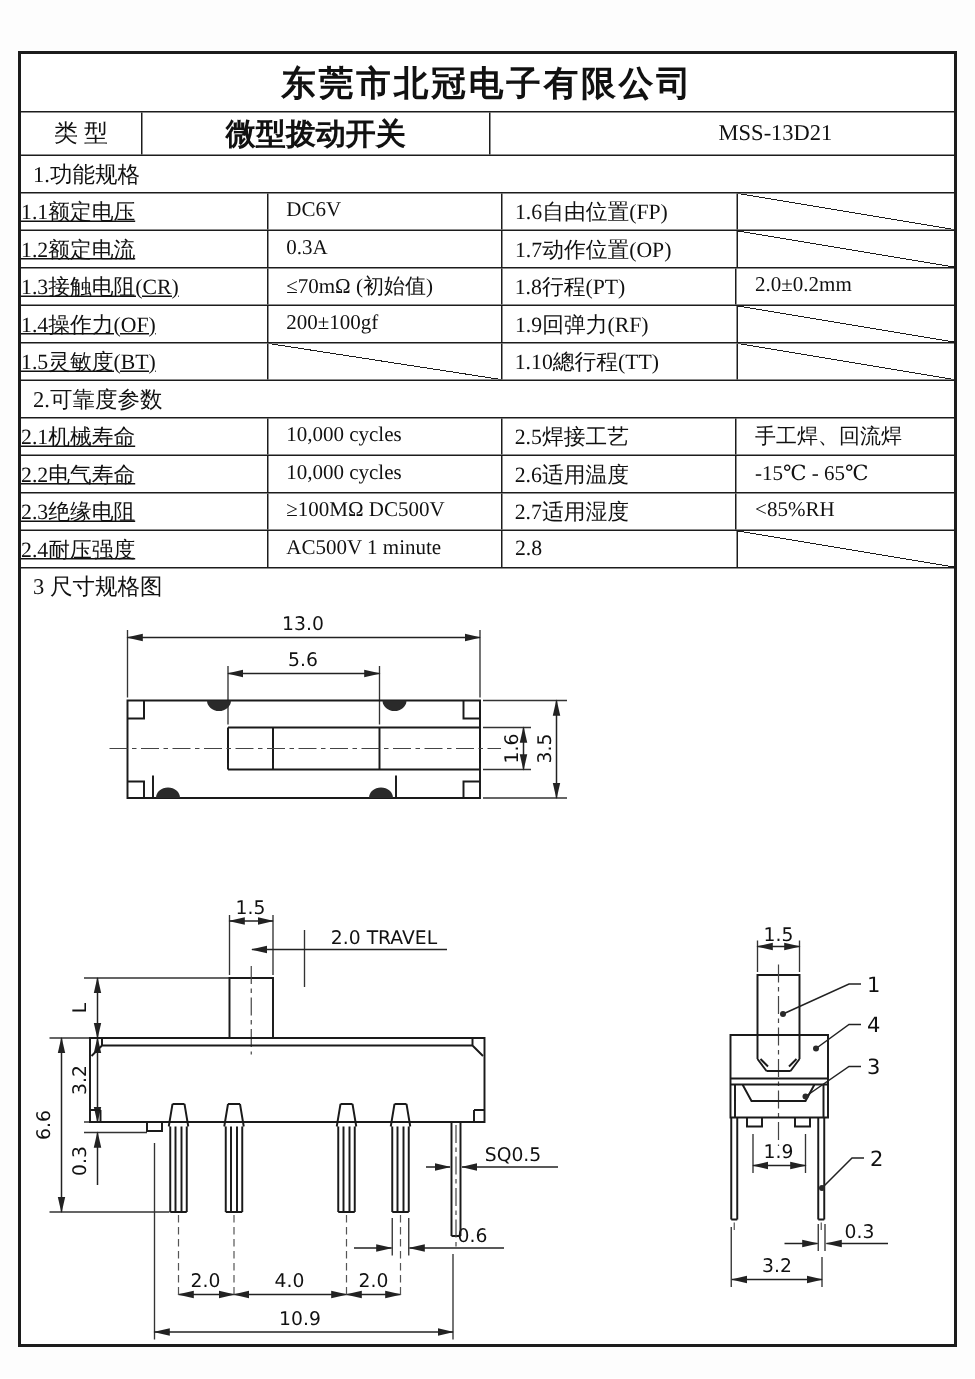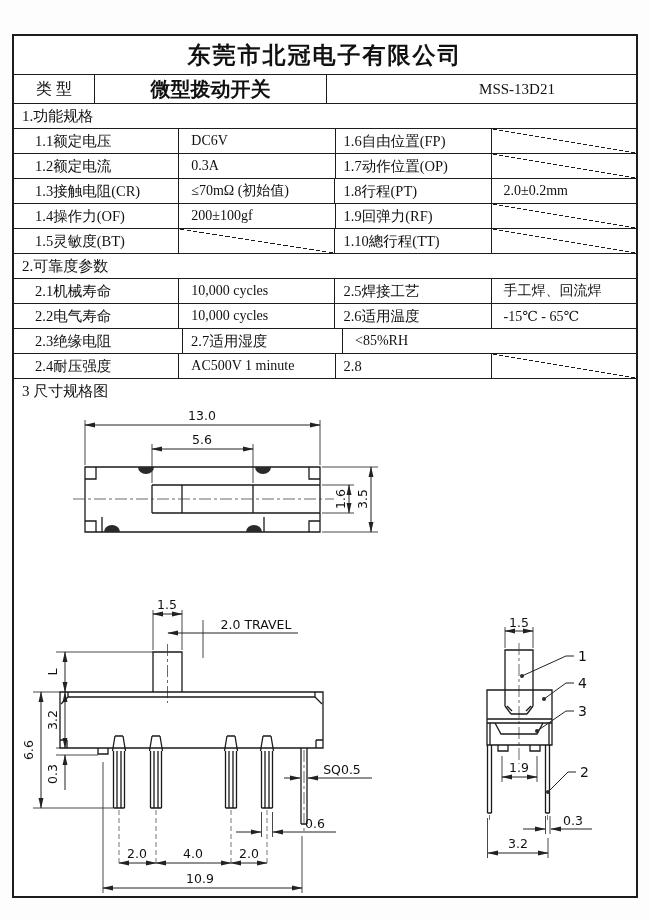--- a/index.html
+++ b/index.html
@@ -15,21 +15,21 @@
   .srow{height:25px;text-align:center;}
   .cell{box-sizing:border-box;border-right:1.5px solid #1c1c1c;display:flex;
         align-items:center;font-size:14.5px;overflow:hidden;white-space:nowrap;}
   .cell.last{border-right:none;}
   
   .h1{width:81px;justify-content:center;font-size:16px;}
   .h2{width:232px;justify-content:center;font-size:20px;font-weight:bold;}
   .h3{width:72px;justify-content:center;font-size:16px;margin-top:36px;}
   .h4{width:236px;justify-content:center;font-size:15px;}
   
-  .c1{width:169px;padding-left:21px;}
+  .c1{width:169px;padding-left:0;text-decoration:underline;}
   .c2{width:160px;padding-left:12px;font-size:14px;}
   .c3{width:160px;padding-left:8px;}
   .c4{width:148px;padding-left:12px;font-size:14px;}
   .section{padding-left:8px;font-size:15px;display:flex;align-items:center;}
   .slash{padding:0;background:linear-gradient(to top right,
           transparent 49.3%,#1c1c1c 49.3%,#1c1c1c 50.7%,transparent 50.7%);}
   svg text{font-family:"DejaVu Sans","Liberation Sans",sans-serif;font-size:12.5px;fill:#111;}
   svg .co{font-size:14px;}
   .ol{stroke:#1a1a1a;stroke-width:1.3;fill:none;}
   .dim{stroke:#222;stroke-width:1;fill:none;}
@@ -95,20 +95,21 @@
       <div class="cell c4 last">手工焊、回流焊</div>
     </div>
     <div class="row trow">
       <div class="cell c1">2.2电气寿命</div>
       <div class="cell c2">10,000 cycles</div>
       <div class="cell c3">2.6适用温度</div>
       <div class="cell c4 last">-15℃ - 65℃</div>
     </div>
     <div class="row trow">
       <div class="cell c1">2.3绝缘电阻</div>
+      <div class="cell c2">≥100MΩ DC500V</div>
       <div class="cell c3">2.7适用湿度</div>
       <div class="cell c4 last">&lt;85%RH</div>
     </div>
     <div class="row trow">
       <div class="cell c1">2.4耐压强度</div>
       <div class="cell c2">AC500V 1 minute</div>
       <div class="cell c3">2.8</div>
       <div class="cell c4 last slash"></div>
     </div>
 

